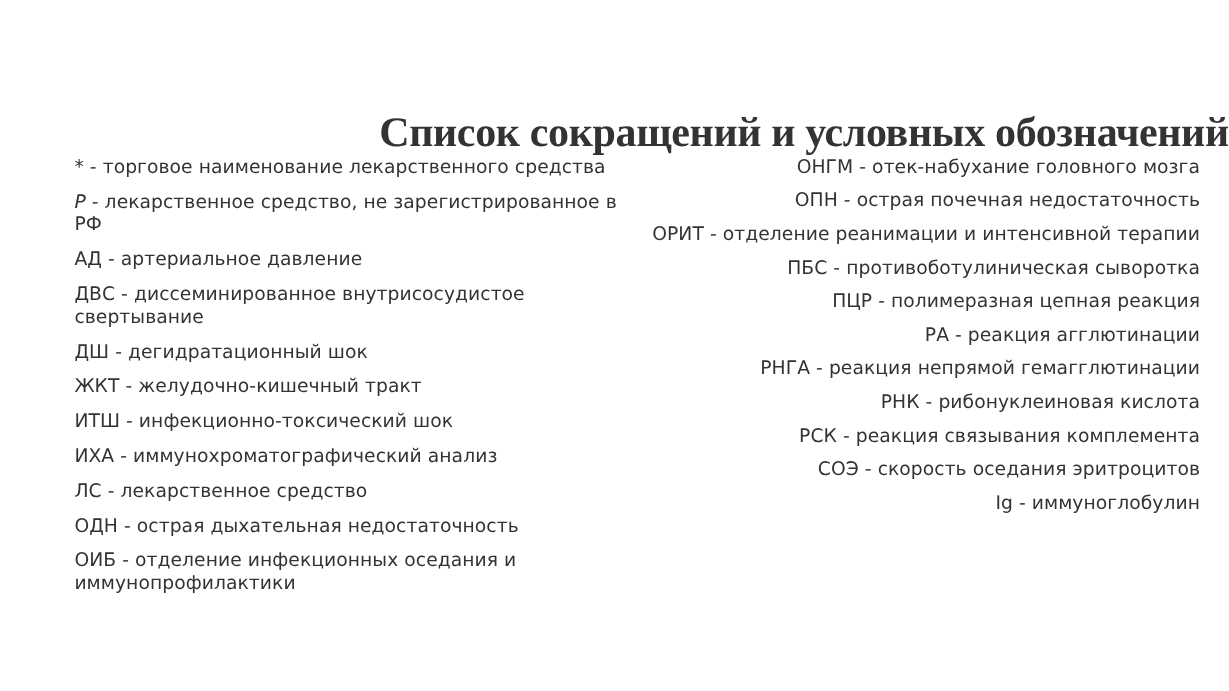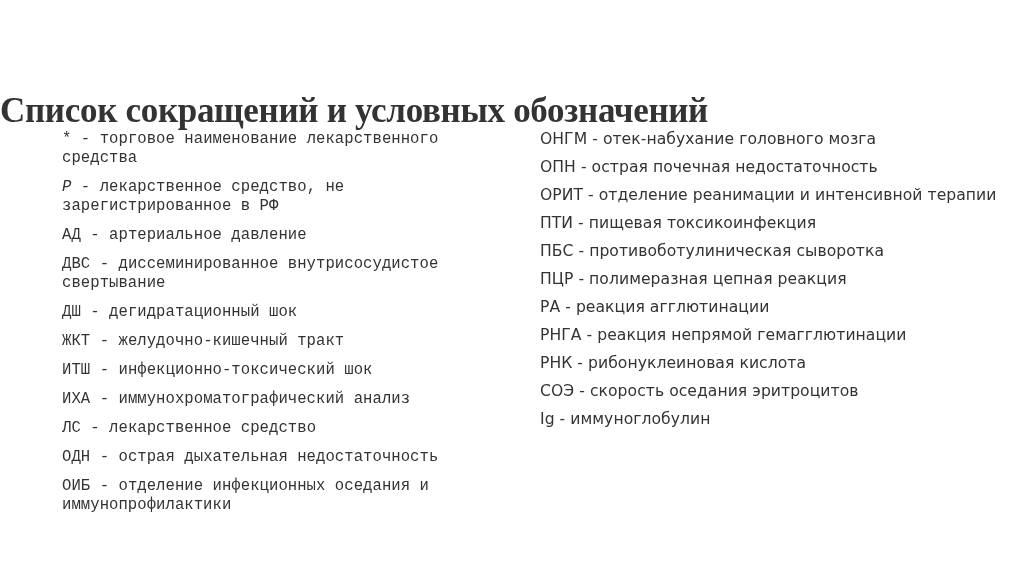--- a/index.html
+++ b/index.html
@@ -13,55 +13,55 @@
       position: relative;
       overflow: hidden;
       font-family: "DejaVu Sans", sans-serif;
       color: #333333;
     }
     .slide-title {
       position: absolute;
       top: 64px;
       left: 0;
       width: 1024px;
-      text-align: left;
+      text-align: right;
       font-family: "Liberation Serif", serif;
       font-weight: bold;
       font-size: 35px;
       line-height: 48px;
       color: #333333;
       letter-spacing: -0.3px;
     }
     .col {
       position: absolute;
       top: 130px;
       margin: 0;
       padding: 0;
       list-style: none;
     }
     .col-left {
       left: 62px;
       width: 455px;
-      font-family: Liberation Mono, monospace;
     }
     .col-right {
       left: 540px;
       width: 460px;
     }
     .col li {
       font-size: 15.6px;
       line-height: 19px;
       color: #333333;
       letter-spacing: 0.05px;
     }
     .col-left li {
       margin-bottom: 10px;
     }
     .col-right li {
       margin-bottom: 9px;
+      text-align: right;
     }
     .abbr-italic {
       font-style: italic;
     }
   </style>
 </head>
 <body>
 
 <div class="slide">
   <h1 class="slide-title">Список сокращений и условных обозначений</h1>
@@ -77,22 +77,22 @@
     <li><span>ИХА</span><span> - </span><span>иммунохроматографический анализ</span></li>
     <li><span>ЛС</span><span> - </span><span>лекарственное средство</span></li>
     <li><span>ОДН</span><span> - </span><span>острая дыхательная недостаточность</span></li>
     <li><span>ОИБ</span><span> - </span><span>отделение инфекционных оседания и иммунопрофилактики</span></li>
   </ul>
 
   <ul class="col col-right">
     <li><span>ОНГМ</span><span> - </span><span>отек-набухание головного мозга</span></li>
     <li><span>ОПН</span><span> - </span><span>острая почечная недостаточность</span></li>
     <li><span>ОРИТ</span><span> - </span><span>отделение реанимации и интенсивной терапии</span></li>
-    <li><span>ПТИ</span><span> - </span><span>пищевая токсикоинфекция</span></li>
     <li><span>ПБС</span><span> - </span><span>противоботулиническая сыворотка</span></li>
     <li><span>ПЦР</span><span> - </span><span>полимеразная цепная реакция</span></li>
     <li><span>РА</span><span> - </span><span>реакция агглютинации</span></li>
     <li><span>РНГА</span><span> - </span><span>реакция непрямой гемагглютинации</span></li>
     <li><span>РНК</span><span> - </span><span>рибонуклеиновая кислота</span></li>
+    <li><span>РСК</span><span> - </span><span>реакция связывания комплемента</span></li>
     <li><span>СОЭ</span><span> - </span><span>скорость оседания эритроцитов</span></li>
     <li><span>Ig</span><span> - </span><span>иммуноглобулин</span></li>
   </ul>
 </div>
 
 </body></html>

